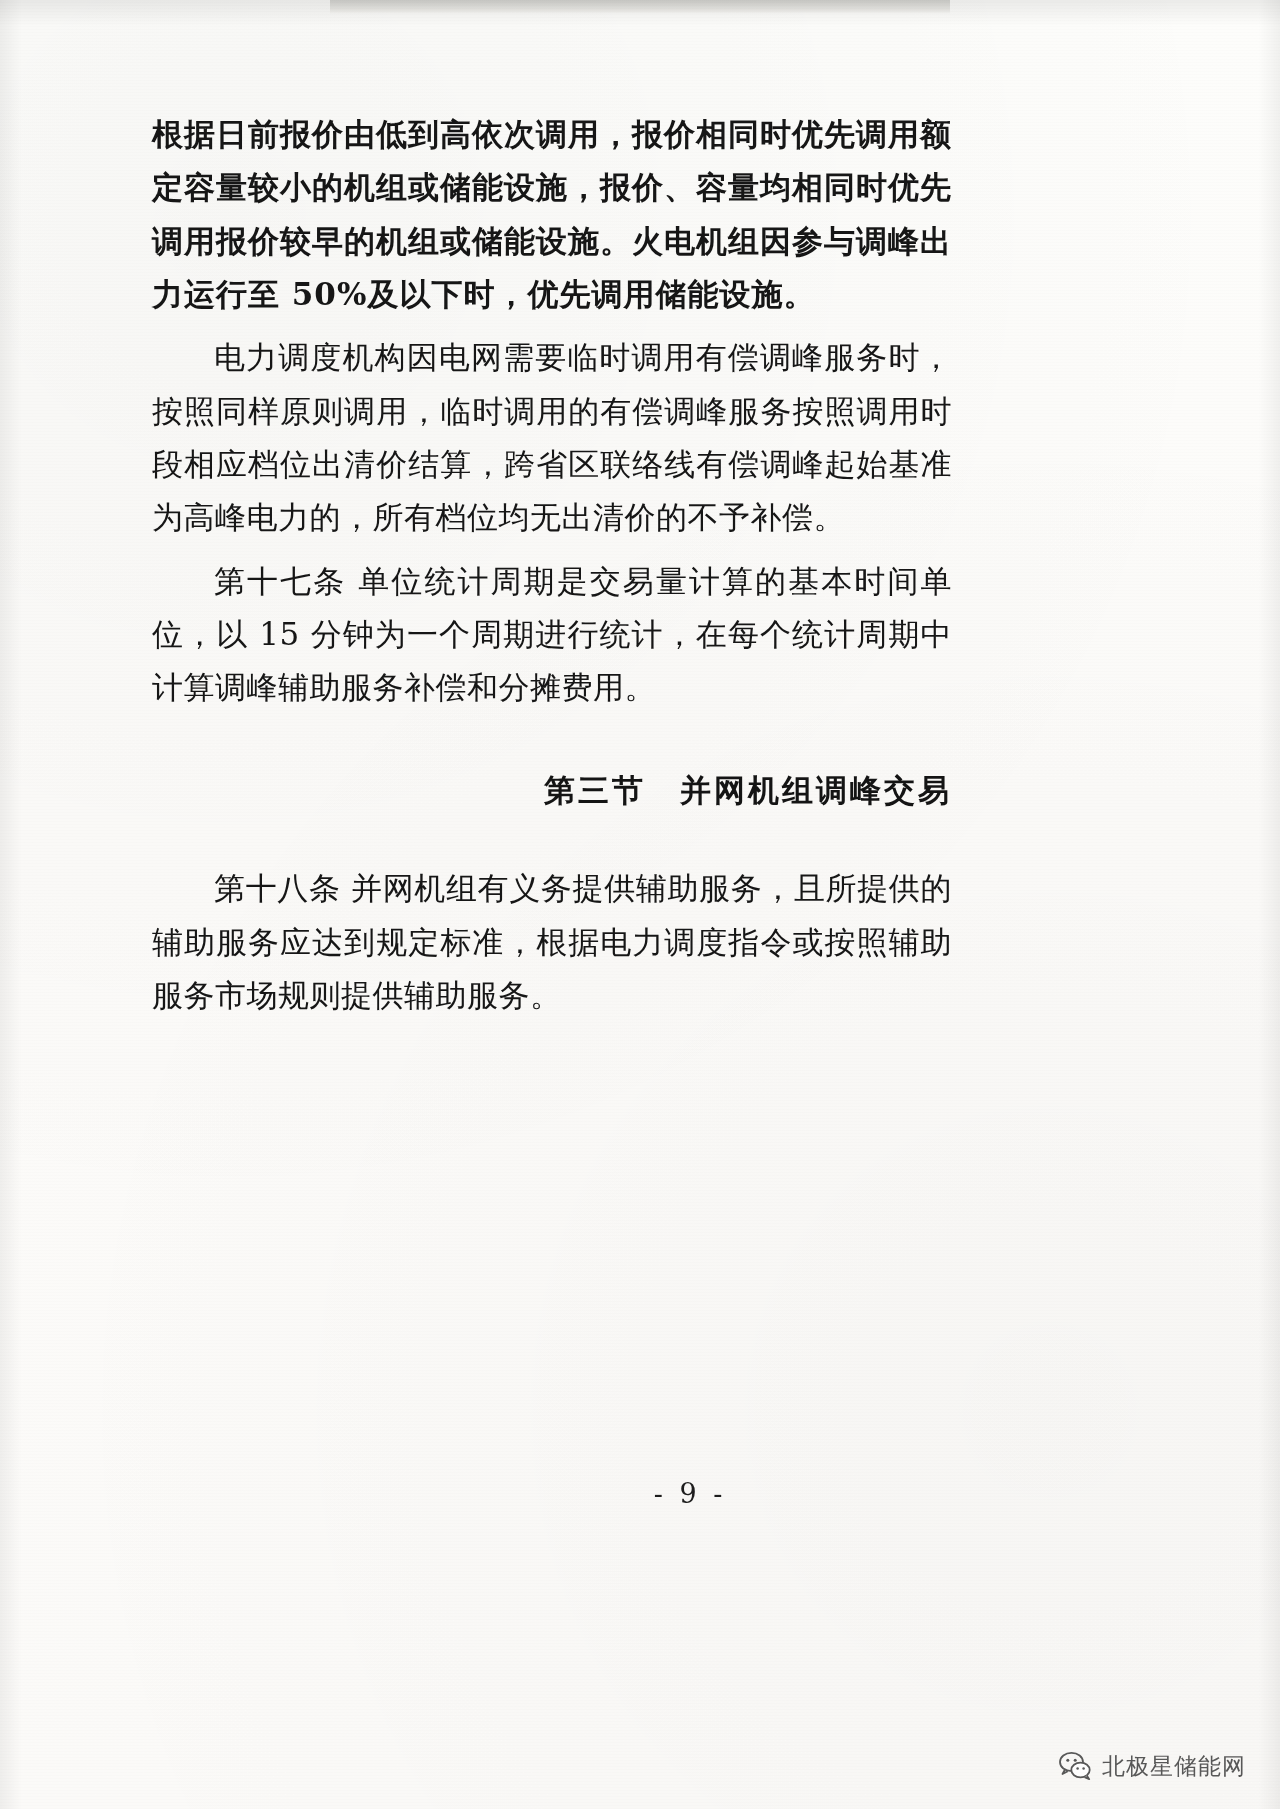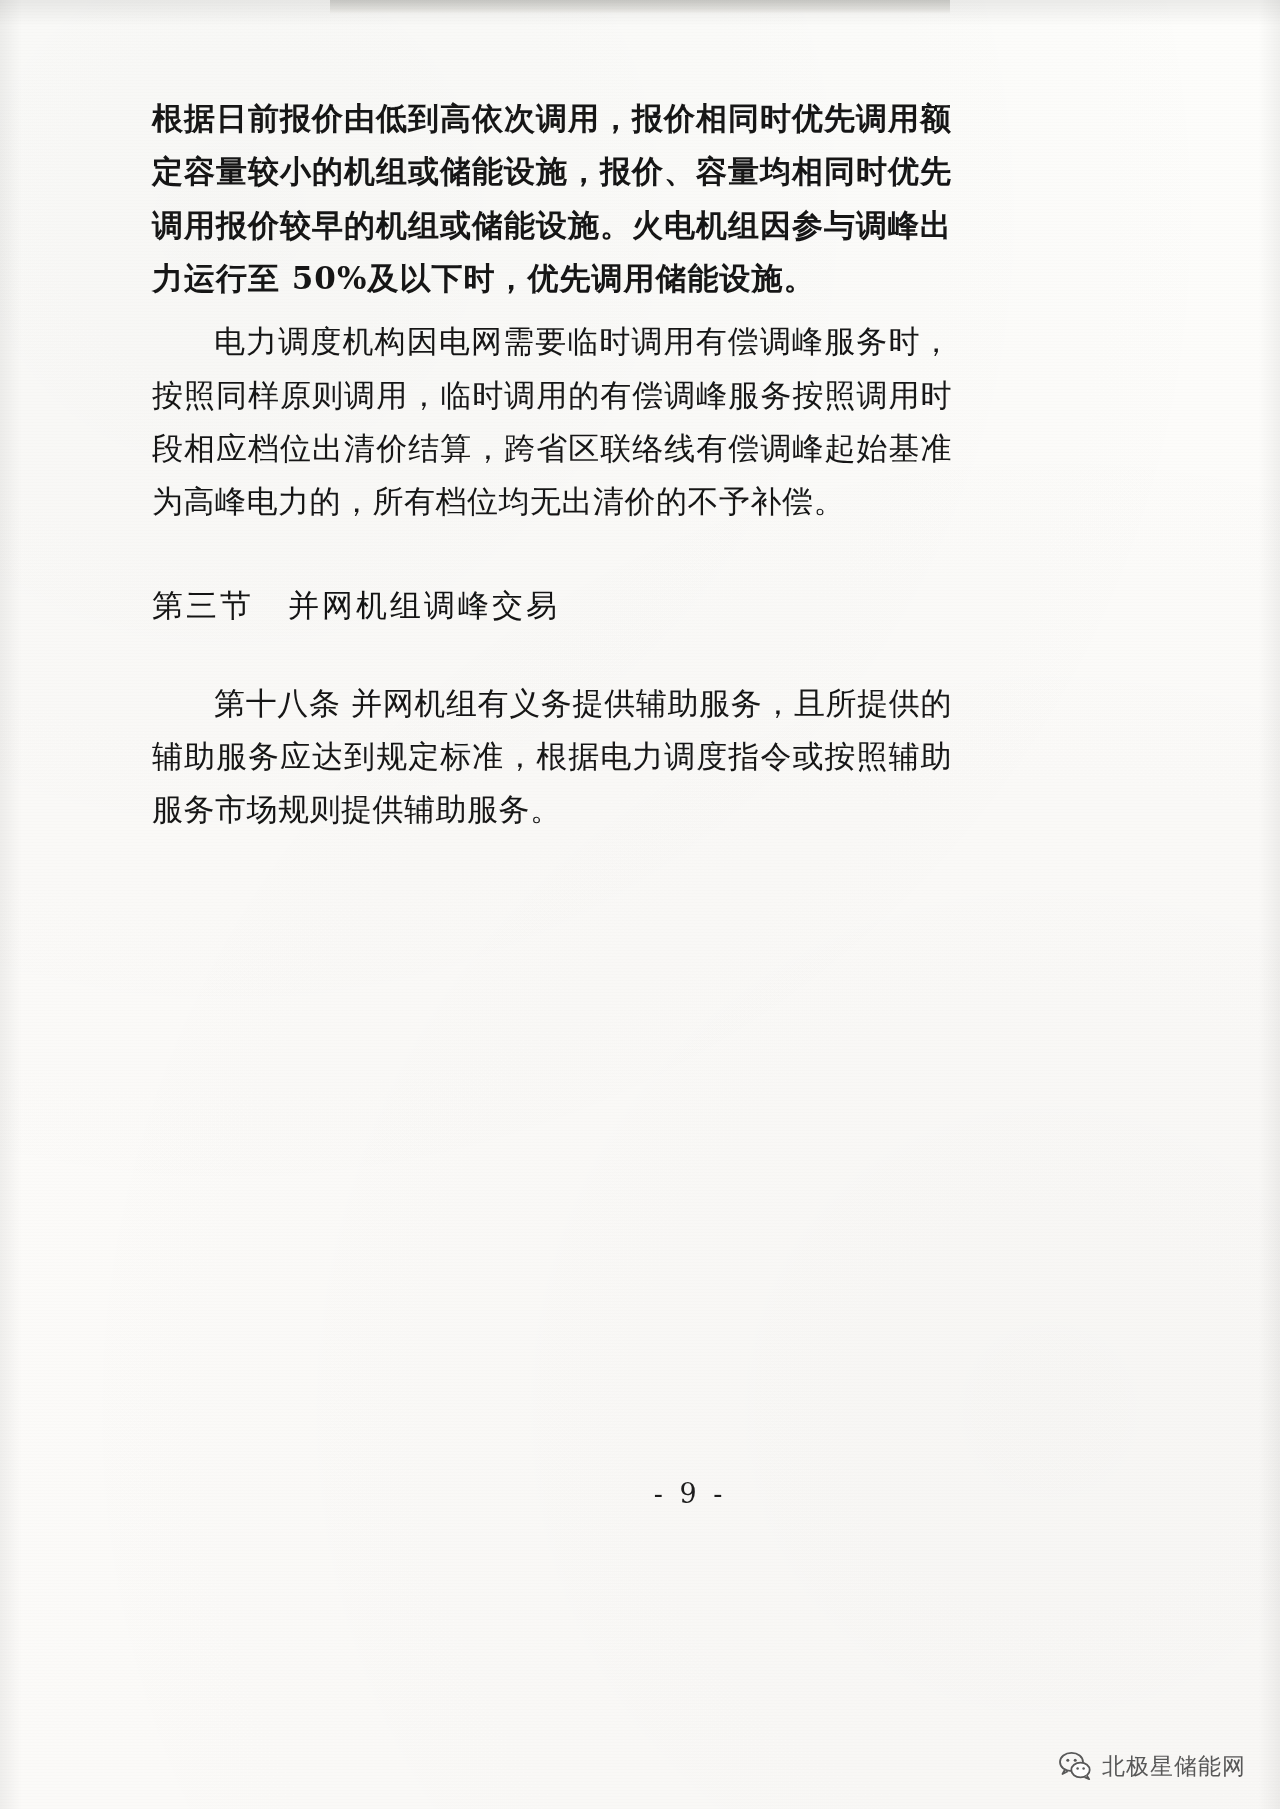--- a/index.html
+++ b/index.html
@@ -55,21 +55,21 @@
     top: 0;
     left: 330px;
     width: 620px;
     height: 14px;
     background: linear-gradient(180deg, #cfcfcb 0%, #e9e8e4 70%, rgba(255,255,255,0) 100%);
     opacity: 0.9;
   }
 
   .content {
     position: absolute;
-    top: 92px;
+    top: 108px;
     left: 152px;
     width: 800px;
   }
 
   .para {
     font-size: 31px;
     line-height: 1.72;
     letter-spacing: 0.5px;
     text-align: justify;
     text-justify: inter-ideograph;
@@ -81,23 +81,23 @@
     font-weight: 700;
     letter-spacing: 1px;
   }
 
   .indent {
     text-indent: 2em;
   }
 
   .section-heading {
     font-size: 31px;
-    font-weight: 400;
+    font-weight: 700;
     letter-spacing: 3px;
-    text-align: left;
+    text-align: right;
     margin: 56px 0 50px 0;
     color: #141414;
   }
 
   .page-number {
     position: absolute;
     left: 0;
     right: 0;
     bottom: 300px;
     text-align: center;
@@ -154,20 +154,21 @@
   <div class="edge-top"></div>
   <div class="edge-left"></div>
   <div class="edge-right"></div>
 
   <div class="content">
 
     <p class="para bold">根据日前报价由低到高依次调用，报价相同时优先调用额定容量较小的机组或储能设施，报价、容量均相同时优先调用报价较早的机组或储能设施。火电机组因参与调峰出力运行至 50%及以下时，优先调用储能设施。</p>
 
     <p class="para indent">电力调度机构因电网需要临时调用有偿调峰服务时，按照同样原则调用，临时调用的有偿调峰服务按照调用时段相应档位出清价结算，跨省区联络线有偿调峰起始基准为高峰电力的，所有档位均无出清价的不予补偿。</p>
 
+    <p class="para indent">第十七条 单位统计周期是交易量计算的基本时间单位，以 15 分钟为一个周期进行统计，在每个统计周期中计算调峰辅助服务补偿和分摊费用。</p>
 
     <h2 class="section-heading">第三节　并网机组调峰交易</h2>
 
     <p class="para indent">第十八条 并网机组有义务提供辅助服务，且所提供的辅助服务应达到规定标准，根据电力调度指令或按照辅助服务市场规则提供辅助服务。</p>
 
 
   </div>
 
   <div class="page-number">
     <span class="pn-inner">- 9 -</span>

